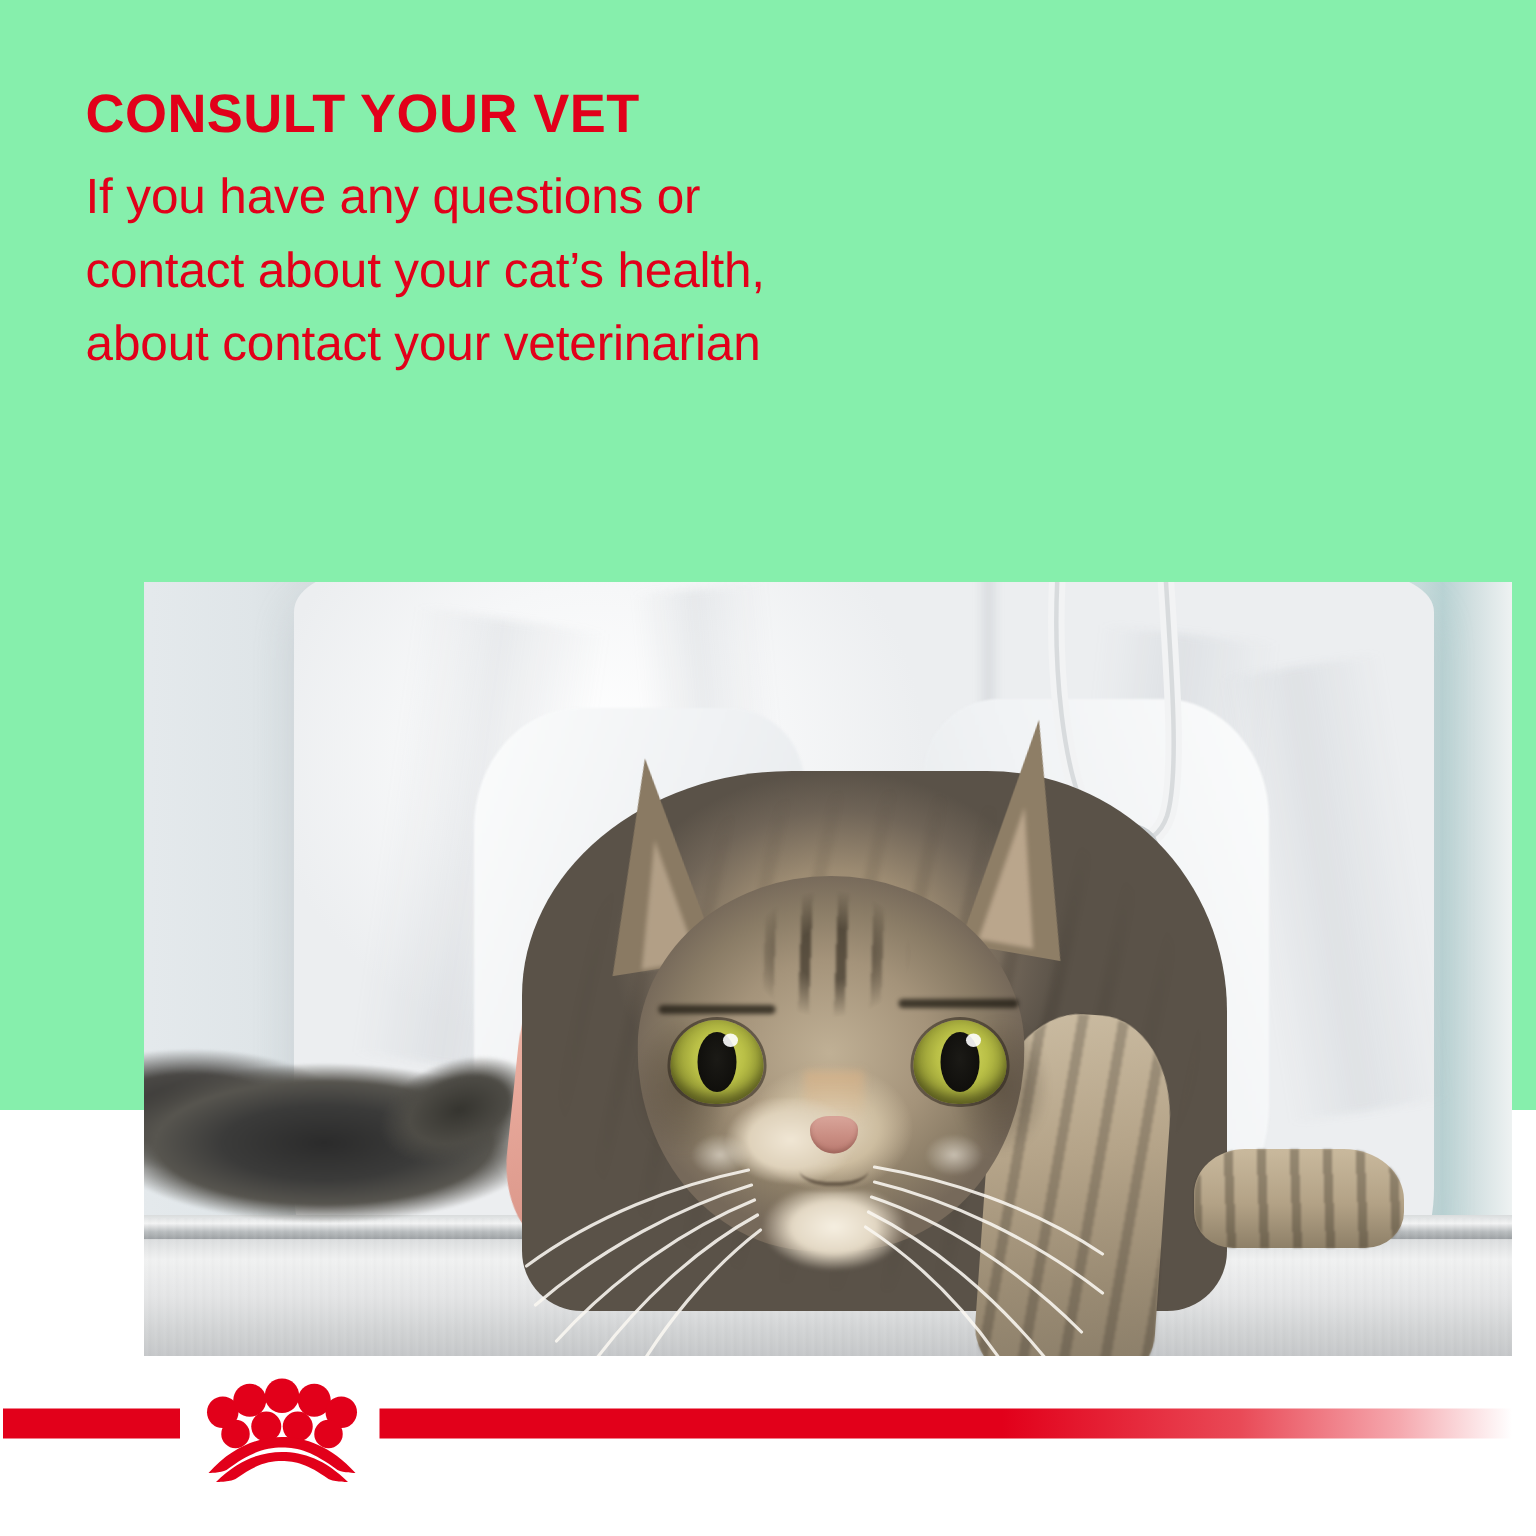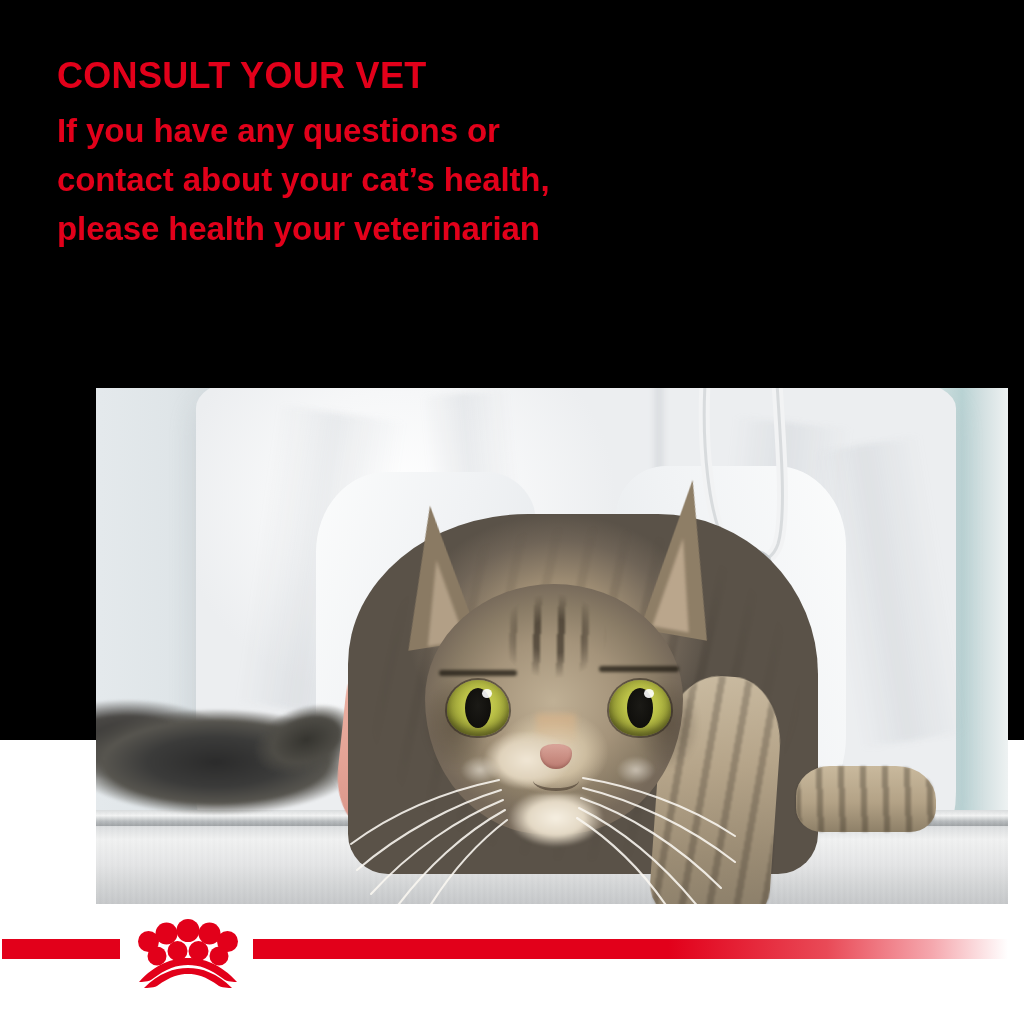--- a/index.html
+++ b/index.html
@@ -12,21 +12,21 @@
     width: 1024px;
     height: 1024px;
     overflow: hidden;
     font-family: "Liberation Sans", sans-serif;
     -webkit-font-smoothing: antialiased;
   }
   .page {
     position: relative;
     width: 1024px;
     height: 740px;
-    background: #000000;
+    background: #86efac;
   }
 
   
   .text-block {
     position: absolute;
     left: 57px;
     top: 54px;
     width: 700px;
   }
   .headline {
@@ -43,21 +43,21 @@
   .subcopy {
     margin: 0;
     padding-top: 8px;
     font-family: "Liberation Sans", sans-serif;
     font-size: 33px;
     font-weight: 400;
     line-height: 49px;
     color: #e2001a;
     letter-spacing: -0.1px;
   }
-  .subcopy .line { display: block; white-space: nowrap; font-weight: bold; }
+  .subcopy .line { display: block; white-space: nowrap; }
 
   
   .photo {
     position: absolute;
     left: 56px;
     top: 372px;
     width: 912px;
     height: 516px;
     overflow: hidden;
     background: #e8eaec;
@@ -358,21 +358,21 @@
 <body>
 
 <div class="page">
 
   <div class="text-block">
     <h1 class="headline">CONSULT YOUR VET</h1>
 
     <p class="subcopy">
       <span class="line">If you have any questions or</span>
       <span class="line">contact about your cat’s health,</span>
-      <span class="line">please health your veterinarian</span>
+      <span class="line">about contact your veterinarian</span>
     </p>
   </div>
 
   <figure class="photo" aria-label="Long-haired tabby cat sitting on a stainless steel examination table while a veterinarian in a white coat with a stethoscope stands behind it">
     <div class="photo-inner">
 
       <div class="wall-left"></div>
       <div class="wall-right-panel"></div>
 
       <div class="coat">

